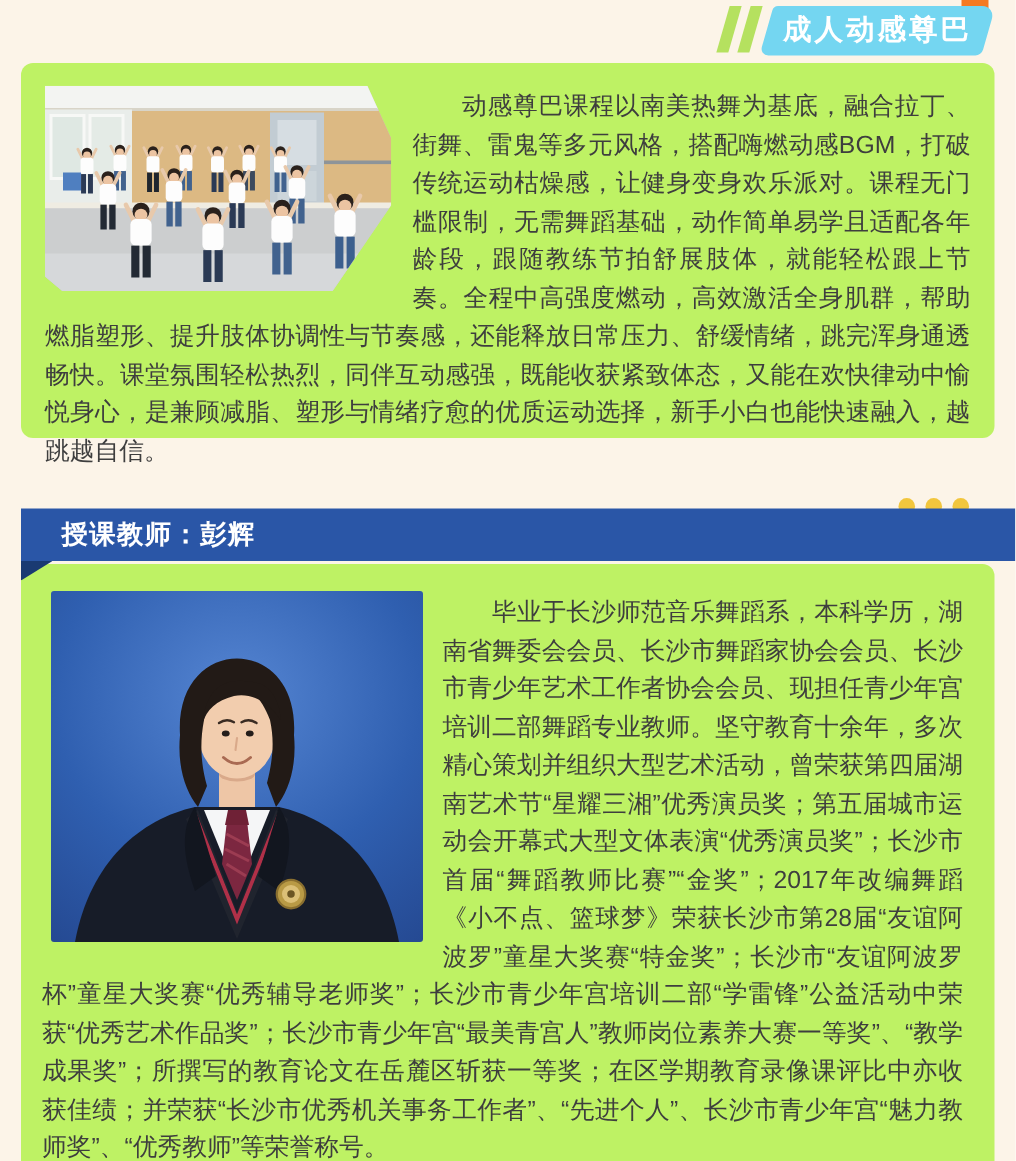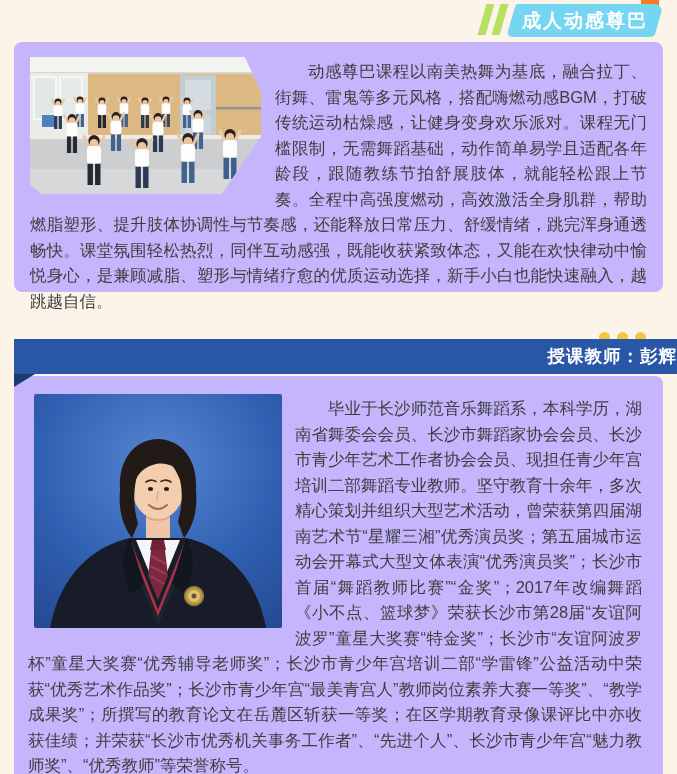--- a/index.html
+++ b/index.html
@@ -1,18 +1,18 @@
 <!DOCTYPE html>
 <html><head>
 <meta charset="utf-8">
 <style>
   html,body{margin:0;padding:0;}
   .page{position:relative;width:677px;height:774px;background:#fcf4e8;overflow:hidden;
         font-family:"Liberation Sans","DejaVu Sans",sans-serif;}
-  .card{background:#c4b5fd;box-sizing:border-box;}
+  .card{background:#bef264;box-sizing:border-box;}
   .card1{position:absolute;left:14px;top:42px;width:649px;height:250px;
          padding:17px 16px 0 16px;border-radius:8px;}
   .card2{position:absolute;left:14px;top:376px;width:649px;height:398px;
          padding:20px 21px 0 14px;border-radius:8px 8px 0 0;}
   .para{margin:0;font-size:16.5px;line-height:25.5px;color:#3e3e3e;
         text-align:justify;text-indent:2em;}
   .photo1{float:left;width:231px;height:137px;margin:-2px 14px 10px 0;
           clip-path:polygon(0 0,93% 0,100% 26%,100% 58%,83% 100%,5% 100%,0 93%);overflow:hidden;}
   .photo2{float:left;width:248px;height:234px;margin:-2px 13px 16px 6px;
           border-radius:2px;overflow:hidden;}
@@ -23,21 +23,21 @@
   .flag{position:absolute;left:103px;top:4px;width:148px;height:33px;background:#74d6f1;
         transform:skewX(-16deg);border-radius:3px 9px 4px 6px;z-index:2;}
   .flag-text{display:block;transform:skewX(16deg);text-align:center;color:#ffffff;
              font-weight:bold;font-size:19px;line-height:33px;letter-spacing:2px;}
   .stripe{position:absolute;top:4px;width:8px;height:31px;background:#b5e15f;
           transform:skewX(-16deg);z-index:2;}
   .s1{left:74px}.s2{left:88px}
   .orange-sq{position:absolute;left:233px;top:0;width:18px;height:17px;background:#f57a21;z-index:1;}
 
   
-  .section-header{position:absolute;left:0;top:339px;width:677px;height:35px;z-index:4;text-align:right;}
+  .section-header{position:absolute;left:0;top:339px;width:677px;height:35px;z-index:4;}
   .header-bar{position:absolute;left:14px;right:0;top:0;height:35px;background:#2a56a7;}
   .header-title{color:#ffffff;font-weight:bold;font-size:17.5px;line-height:35px;
                 padding-left:27px;letter-spacing:1px;display:block;}
   .header-fold{position:absolute;left:14px;top:35px;width:21px;height:13px;background:#1a3a72;
                clip-path:polygon(0 0,100% 0,0 100%);}
   .dots{position:absolute;right:31px;top:-7px;display:flex;gap:7px;}
   .dots i{width:11px;height:11px;border-radius:50%;background:#f2c63d;display:block;}
 </style>
 </head>
 <body>

